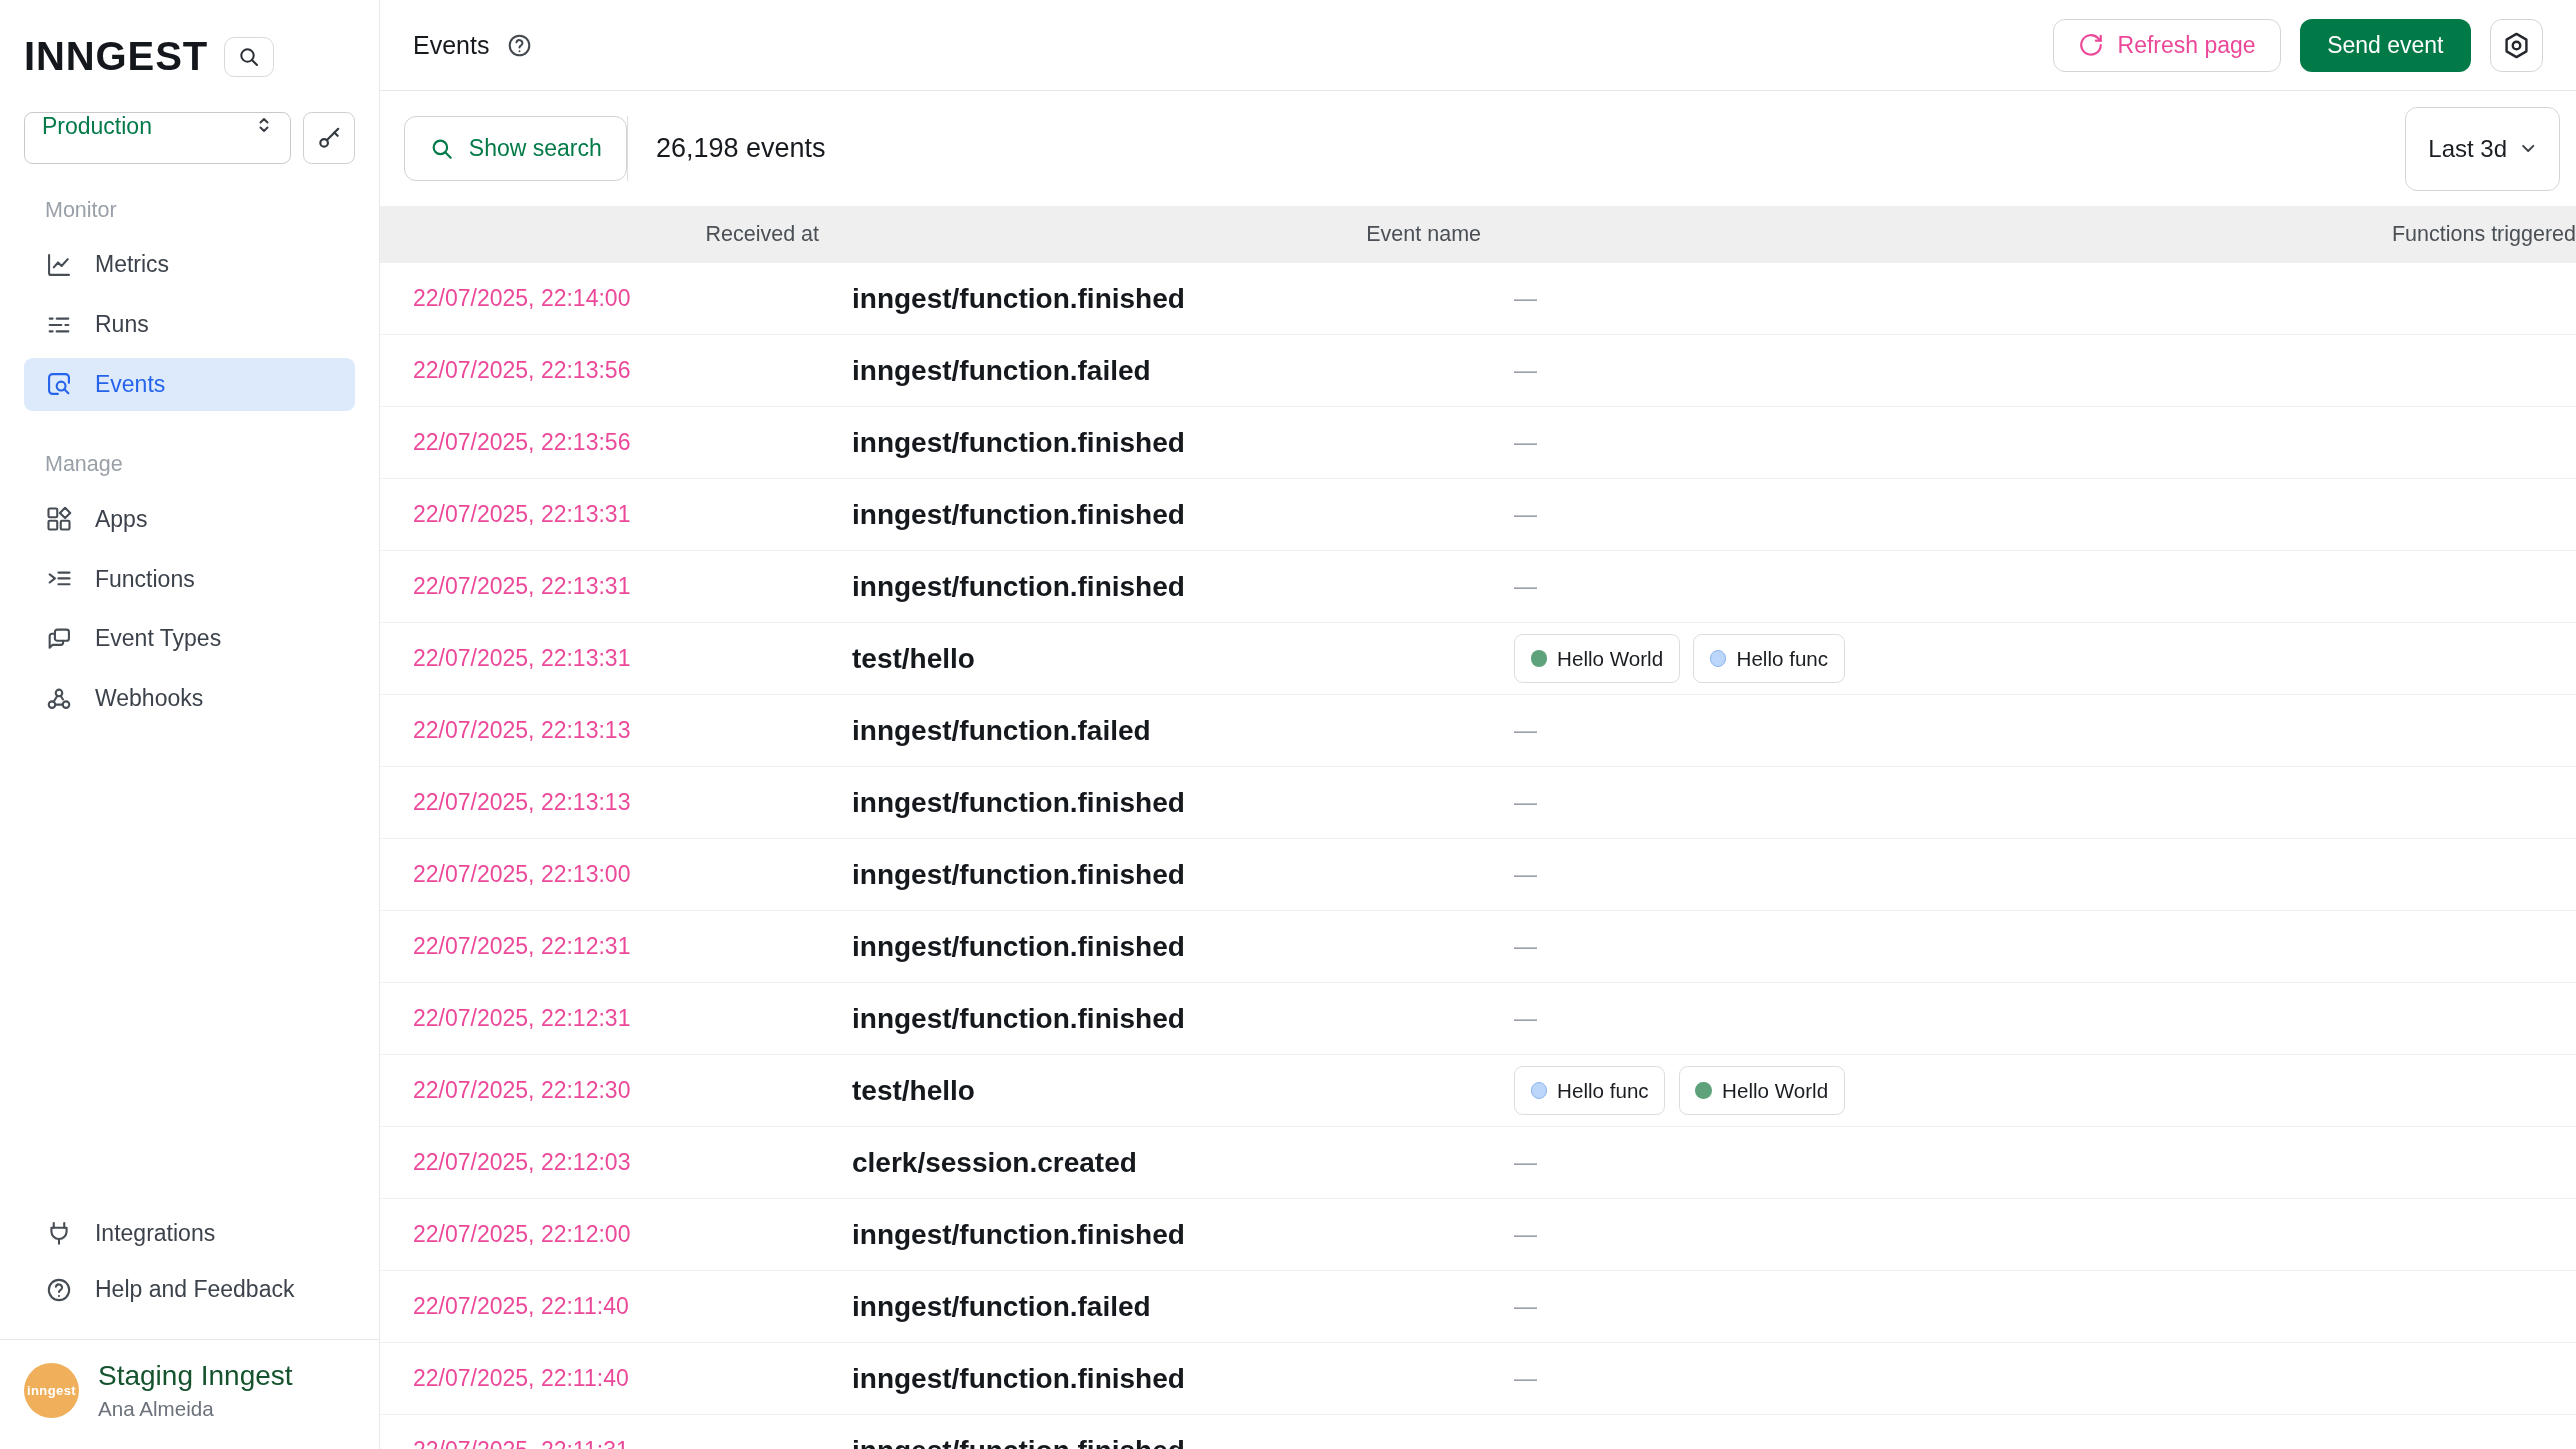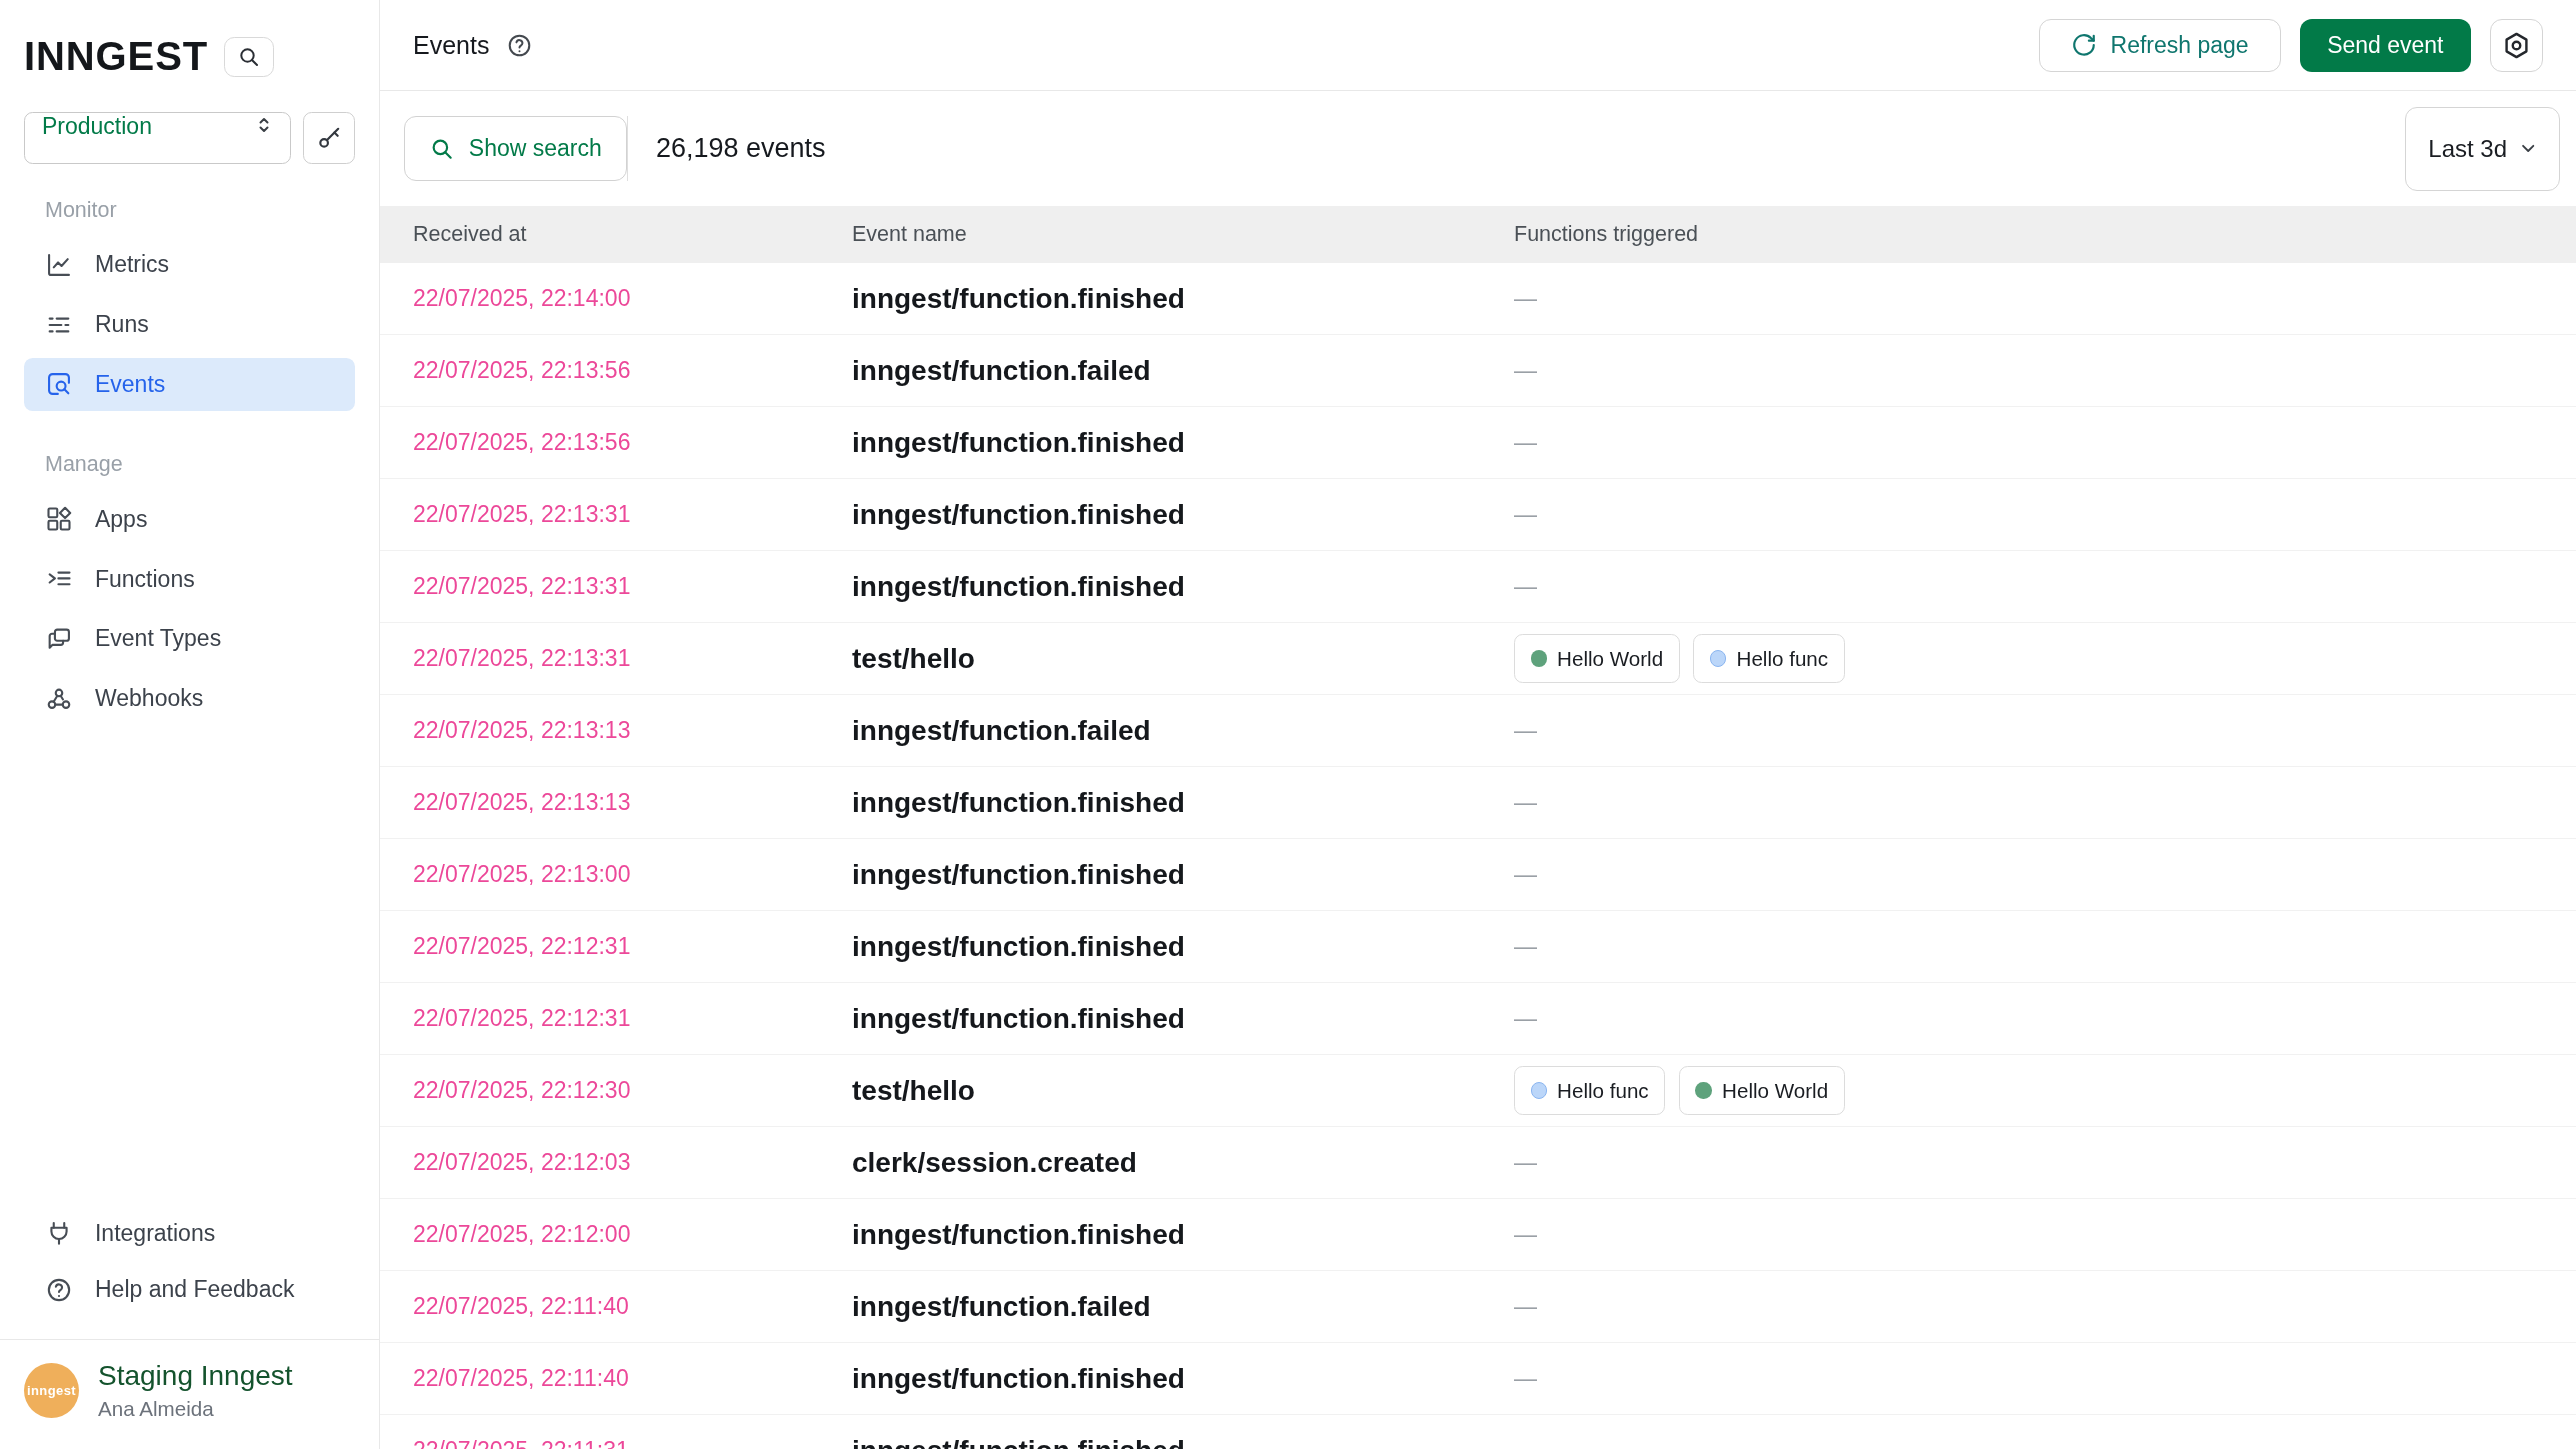--- a/index.html
+++ b/index.html
@@ -30,33 +30,33 @@
   .account-org { font-size:28px; font-weight:500; color:#14532d; }
   .account-user { font-size:20.6px; color:#6C727B; margin-top:5.2px; }
 
   
   .main { flex:1; display:flex; flex-direction:column; min-width:0; }
   .page-header { height:91px; min-height:91px; border-bottom:1.7px solid #E8E8E8; display:flex; align-items:center; padding:0 33px 0 33px; }
   .page-title { font-size:25px; font-weight:500; color:#16191E; }
   .help-icon { margin-left:17px; color:#44494F; display:flex; cursor:pointer; }
   .header-actions { margin-left:auto; display:flex; align-items:center; gap:19px; }
   .btn { display:flex; align-items:center; justify-content:center; border-radius:12px; font-size:23px; cursor:pointer; }
-  .btn-refresh { height:53px; padding:0 31px; gap:13.8px; border:1.7px solid #D5D5D5; background:#fff; color:#0f766e; font-weight:500; }
+  .btn-refresh { height:53px; padding:0 24px; gap:13.8px; border:1.7px solid #D5D5D5; background:#fff; color:#ec4899; font-weight:500; }
   .btn-send { height:53px; padding:0 27.5px; background:#027A48; color:#fff; font-weight:500; border:none; }
   .btn-gear { width:53px; height:53px; border:1.7px solid #D5D5D5; background:#fff; color:#24272C; }
 
   .toolbar { height:115px; min-height:115px; display:flex; align-items:center; padding:0 16.3px 0 24px; }
   .btn-show-search { height:65px; padding:16px 24px; gap:13.8px; border:1.7px solid #D2D2D2; background:#fff; color:#027A48; font-weight:500; border-radius:12px; }
   .toolbar-divider { width:1.7px; height:65px; background:#DFDFDF; }
   .events-count { font-size:27px; font-weight:500; color:#16191E; margin-left:27.5px; }
   .time-range { margin-left:auto; height:84px; padding:0 19px 0 22.4px; border:1.7px solid #D5D5D5; border-radius:12px; display:flex; align-items:center; gap:10.3px; font-size:24px; color:#1A1D22; cursor:pointer; background:#fff; }
   .time-range .chev { color:#3A3F45; display:flex; }
 
   .table { flex:1; display:flex; flex-direction:column; overflow:hidden; }
-  .thead { height:57px; min-height:57px; background:#EFEFEF; display:grid; grid-template-columns:439px 662px 1fr; align-items:center; padding-left:33px; font-size:21.5px; color:#4A5056; }
+  .thead { height:57px; min-height:57px; background:#EFEFEF; display:grid; grid-template-columns:439px 662px 1fr; align-items:center; font-size:21.5px; color:#4A5056;text-align:right; }
   .trow { height:72px; min-height:72px; display:grid; grid-template-columns:439px 662px 1fr; align-items:center; padding-left:33px; border-bottom:1.7px solid #F1F1F1; cursor:pointer; background:#fff; }
   .cell-time { font-size:23px; color:#ec4899; }
   .cell-name { font-size:28px; font-weight:600; color:#15181C; }
   .cell-fns { display:flex; align-items:center; gap:13.8px; }
   .dash { font-size:23px; color:#9AA0A6; }
   .badge { display:inline-flex; align-items:center; height:49px; padding:0 15.5px; gap:10.3px; border:1.7px solid #DCDCDC; border-radius:8.6px; background:#fff; font-size:20.6px; color:#1A1D22; cursor:pointer; }
   .dot { width:16.3px; height:16.3px; border-radius:50%; }
   .dot-green { background:#5EA27C; }
   .dot-blue { background:#BBD6F9; border:1.7px solid #8AB5F0; }
 

